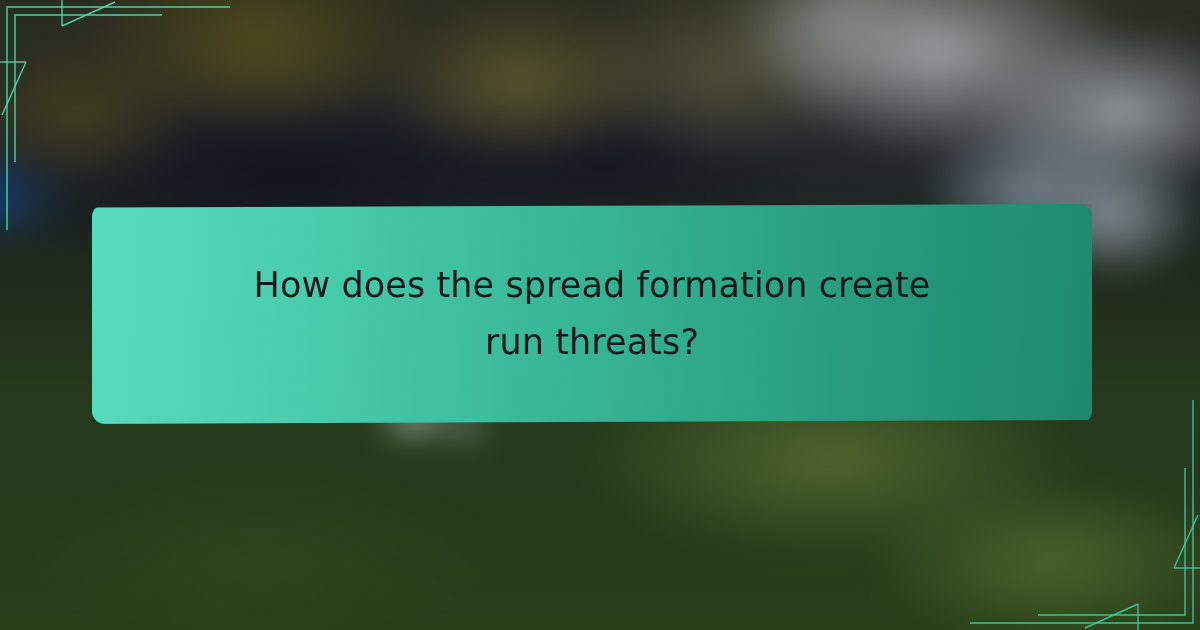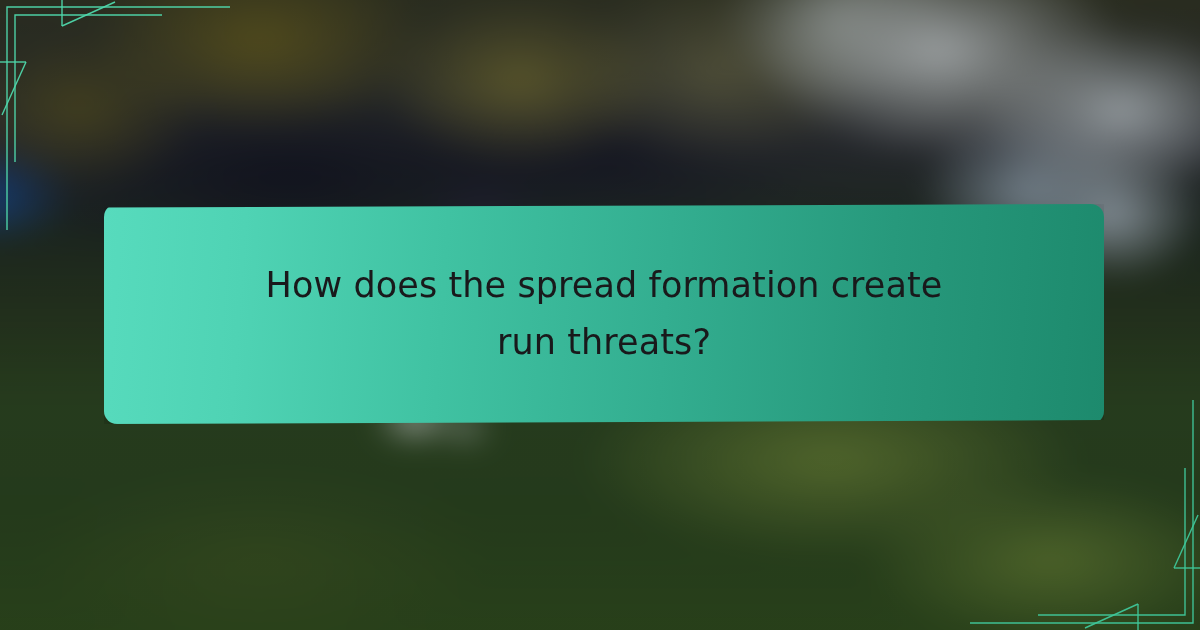--- a/index.html
+++ b/index.html
@@ -76,21 +76,21 @@
     position: absolute;
     pointer-events: none;
   }
   .corner-deco.top-left  { left: 0; top: 0;  width: 230px; height: 230px; }
   .corner-deco.bottom-right { right: 0; bottom: 0; width: 230px; height: 230px; transform: rotate(180deg); }
   .corner-deco svg { display: block; width: 100%; height: 100%; }
 
   
   .card {
     position: absolute;
-    left: 104px;
+    left: 92px;
     top: 204px;
     width: 1000px;
     height: 220px;
     border-radius: 13px;
     background: linear-gradient(94deg,
         #57dbbd 0%,
         #4fd3b4 14%,
         #40c2a2 34%,
         #33ae90 56%,
         #27997c 78%,

